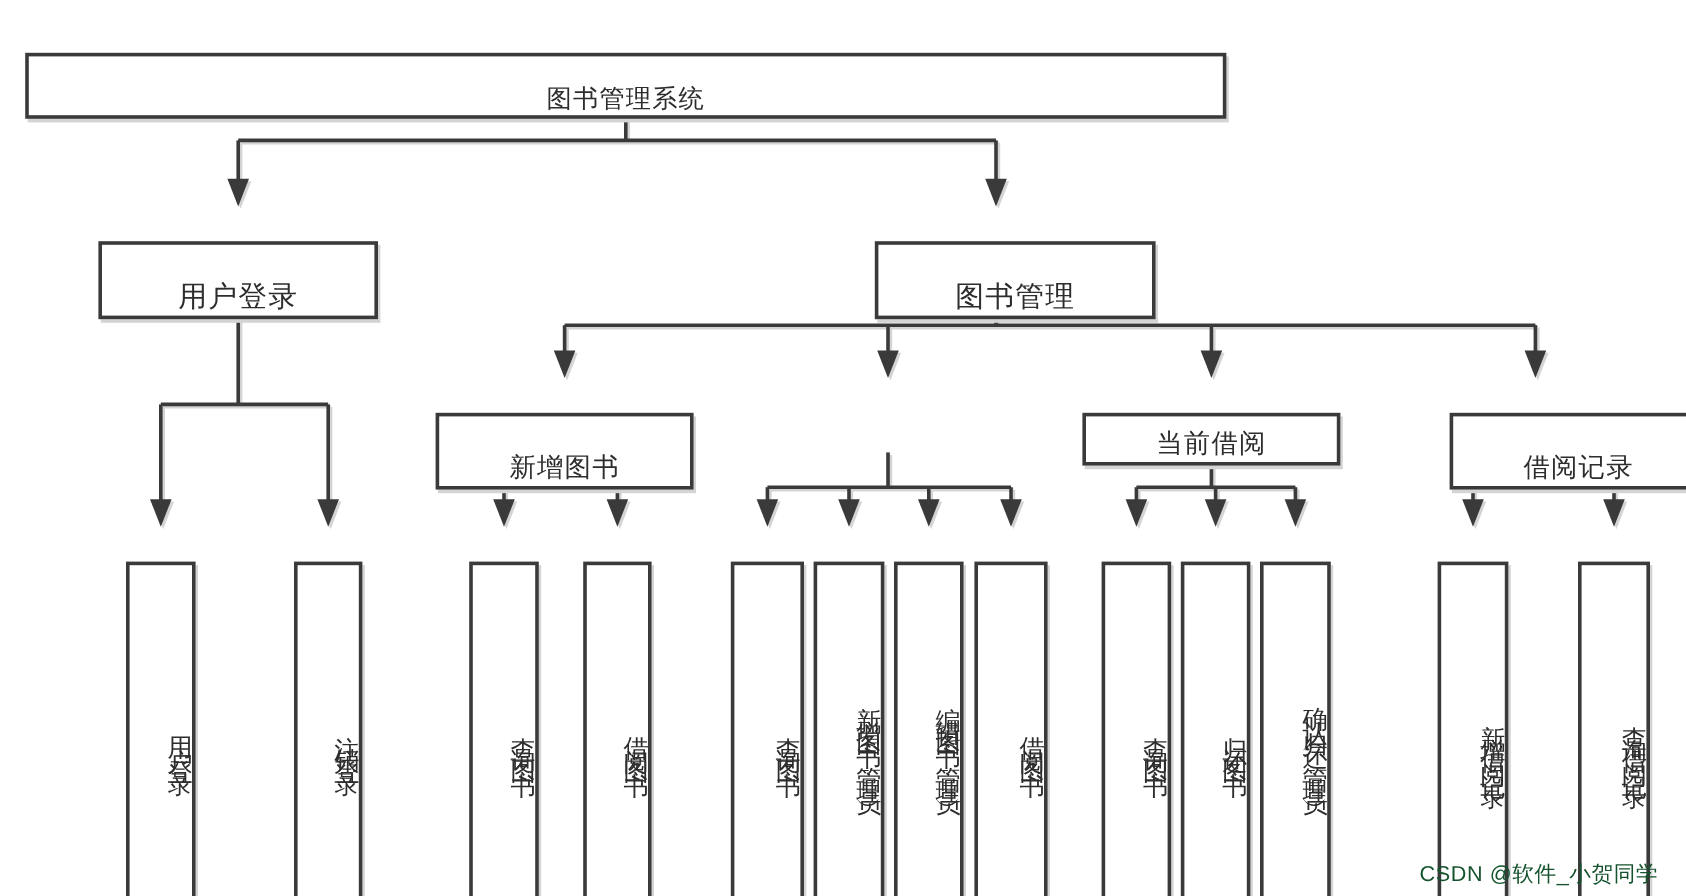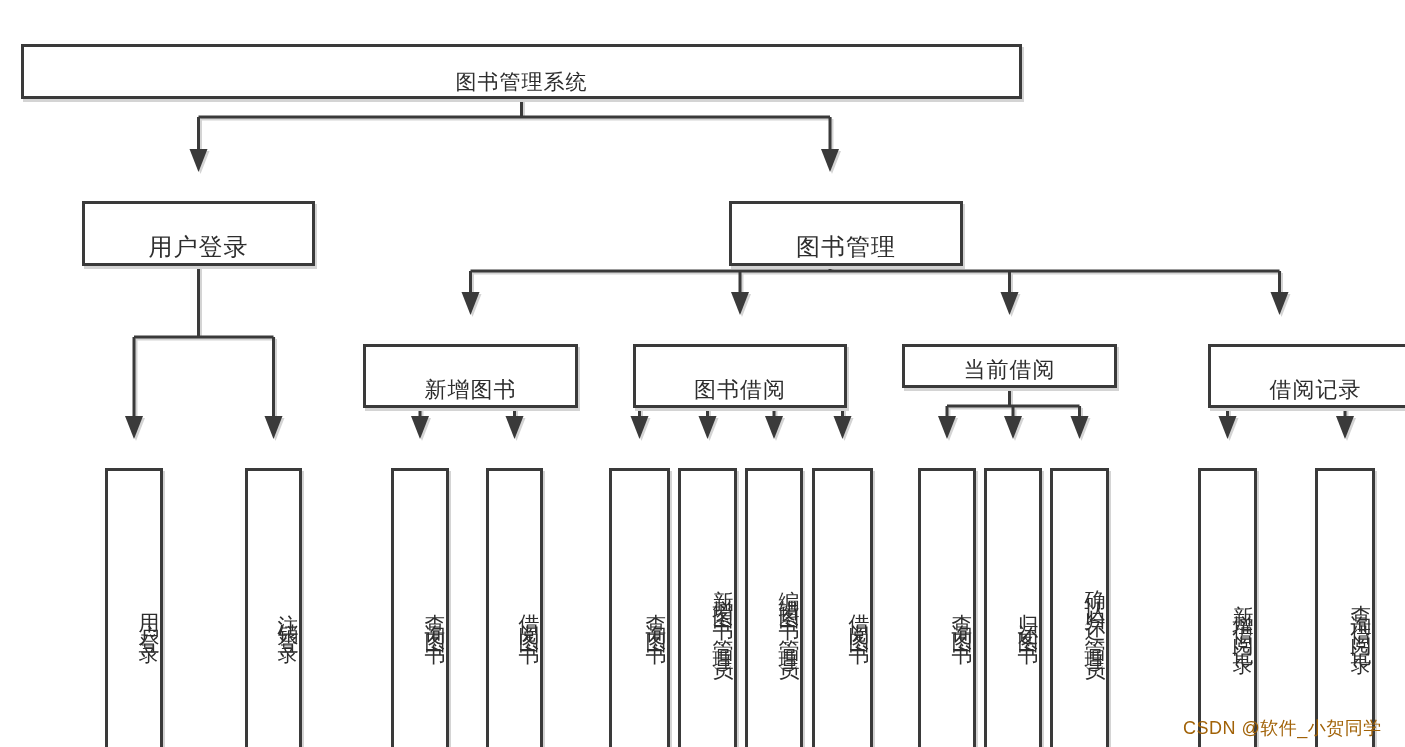--- a/index.html
+++ b/index.html
@@ -160,41 +160,38 @@
       <polygon points="630.5,416 648.5,416 639.5,439" fill="#3a3a3a"></polygon>
       <polygon points="698.5,416 716.5,416 707.5,439" fill="#3a3a3a"></polygon>
       <polygon points="765,416 783,416 774,439" fill="#3a3a3a"></polygon>
       <polygon points="833.5,416 851.5,416 842.5,439" fill="#3a3a3a"></polygon>
       <polygon points="938,416 956,416 947,439" fill="#3a3a3a"></polygon>
       <polygon points="1004,416 1022,416 1013,439" fill="#3a3a3a"></polygon>
       <polygon points="1070.5,416 1088.5,416 1079.5,439" fill="#3a3a3a"></polygon>
       <polygon points="1218.5,416 1236.5,416 1227.5,439" fill="#3a3a3a"></polygon>
       <polygon points="1336,416 1354,416 1345,439" fill="#3a3a3a"></polygon>
     </svg>
-  <div id="watermark" style="color: #a16207;">CSDN @软件_小贺同学</div>
+  <div id="watermark" style="color: #14532d;">CSDN @软件_小贺同学</div>
 <div class="node-box lvl-top" style="left: 21px; top: 13px; width: 1001px; height: 55px;">
       <span>图书管理系统</span>
     </div>
     <div class="node-box lvl-2" style="left: 82px; top: 170px; width: 233px; height: 65px;">
       <span>用户登录</span>
     </div>
     <div class="node-box lvl-2" style="left: 729px; top: 170px; width: 234px; height: 65px;">
       <span>图书管理</span>
     </div>
     <div class="node-box leaf" style="left: 105px; top: 437px; width: 58px; height: 297px;">
       <span>用户登录</span>
     </div>
     <div class="node-box leaf" style="left: 245px; top: 437px; width: 57px; height: 297px;">
       <span>注销登录</span>
     </div>
     <div class="node-box lvl-3" style="left: 363px; top: 313px; width: 215px; height: 64px;">
       <span>新增图书</span>
-    </div>
-    <div class="node-box lvl-3" style="left: 633px; top: 313px; width: 214px; height: 64px;">
-      <span>图书借阅</span>
     </div>
     <div class="node-box lvl-3" style="left: 902px; top: 313px; width: 215px; height: 44px;">
       <span>当前借阅</span>
     </div>
     <div class="node-box lvl-3" style="left: 1208px; top: 313px; width: 215px; height: 64px;">
       <span>借阅记录</span>
     </div>
     <div class="node-box leaf" style="left: 391px; top: 437px; width: 58px; height: 297px;">
       <span>查询图书</span>
     </div>

